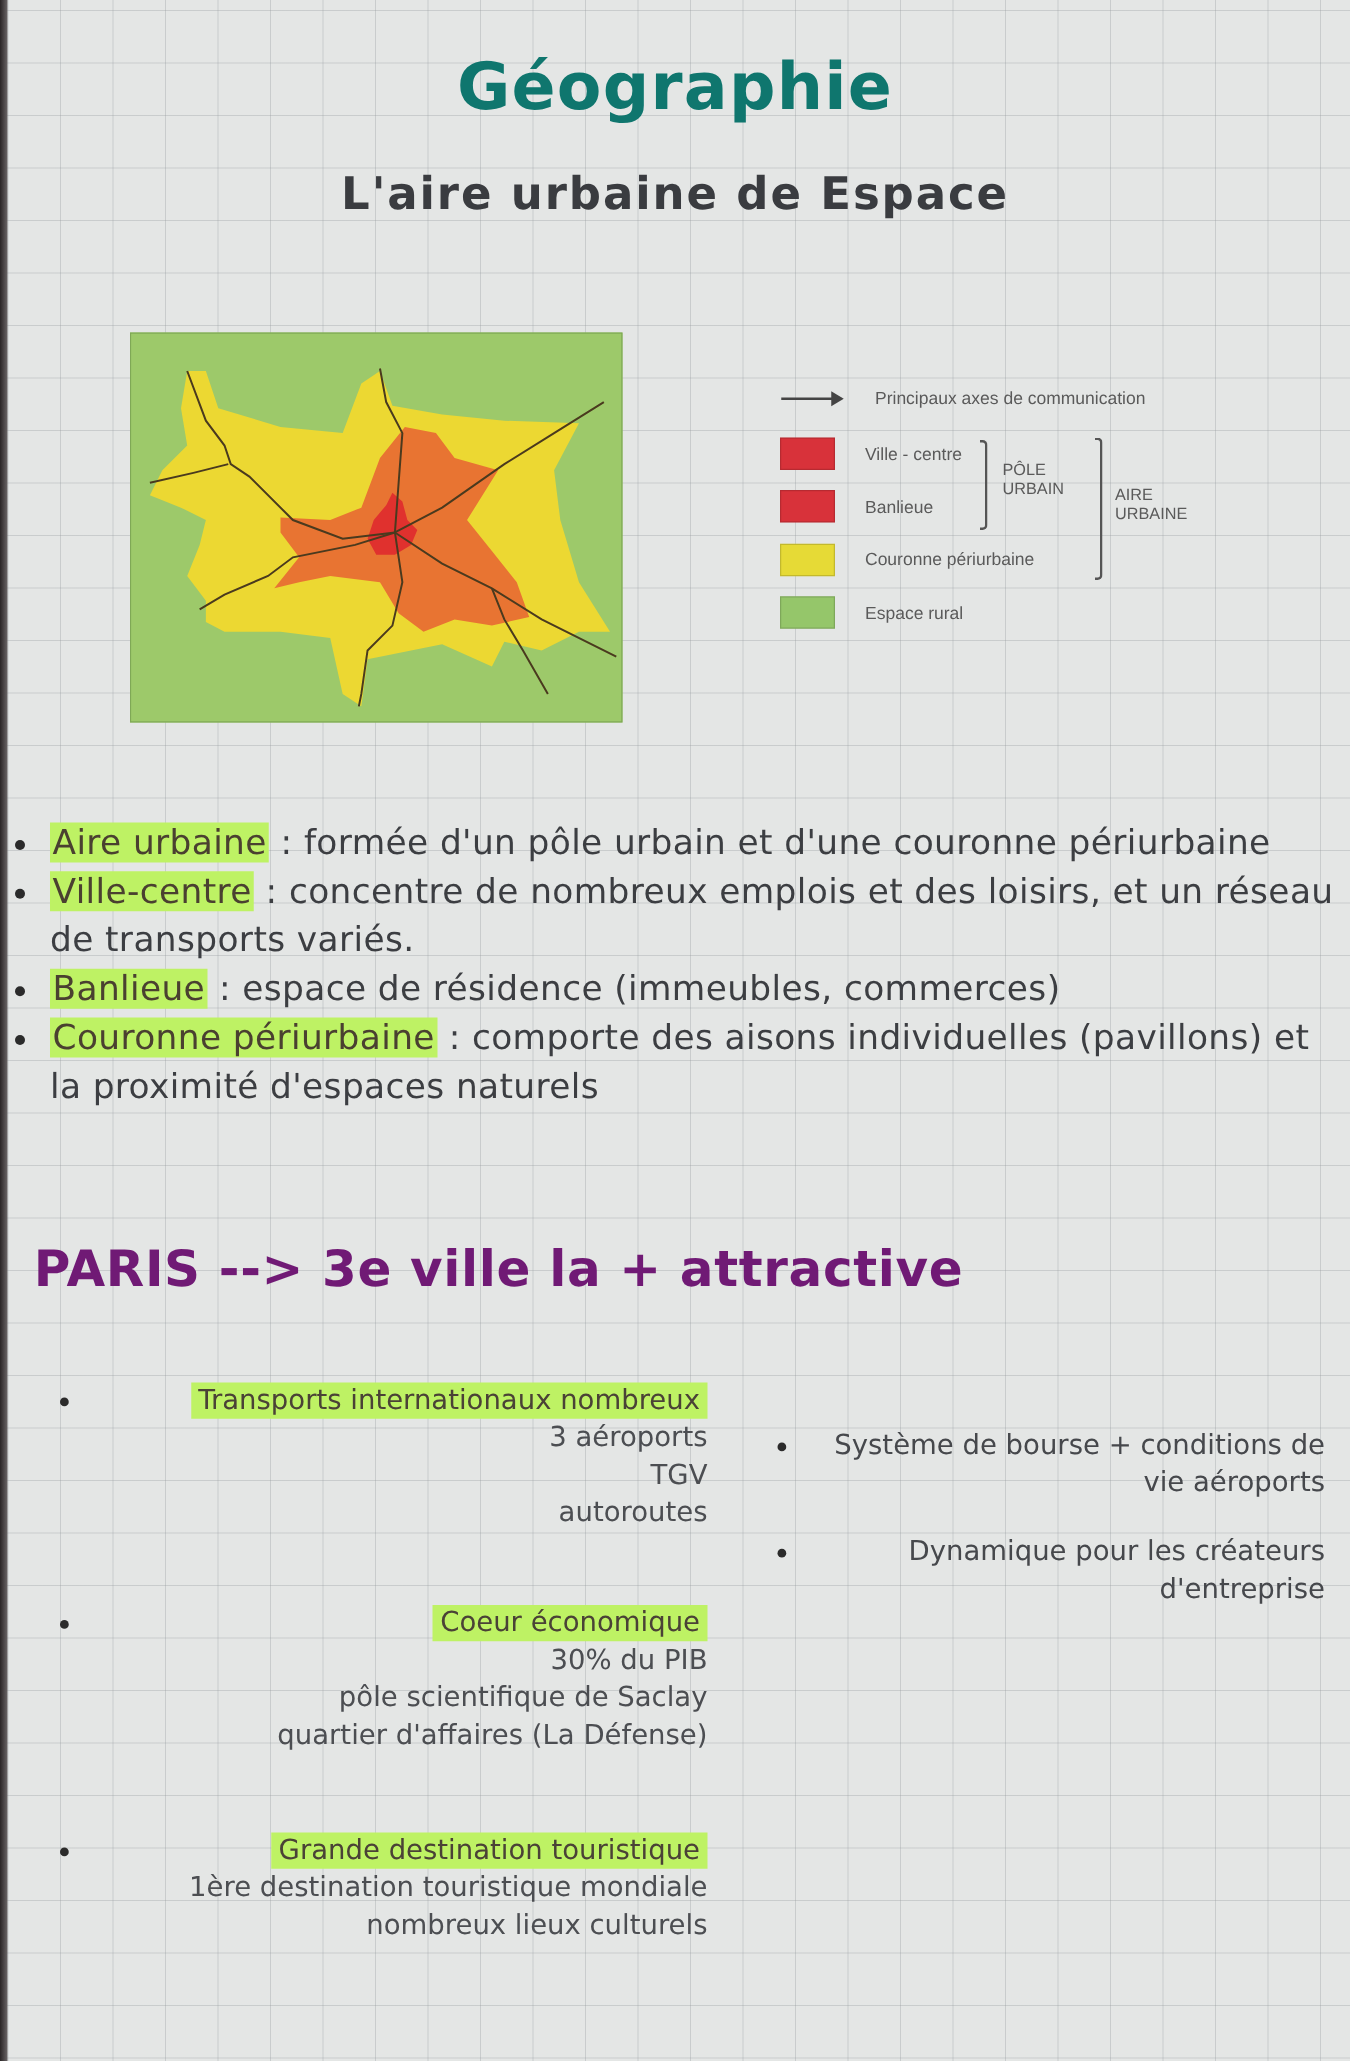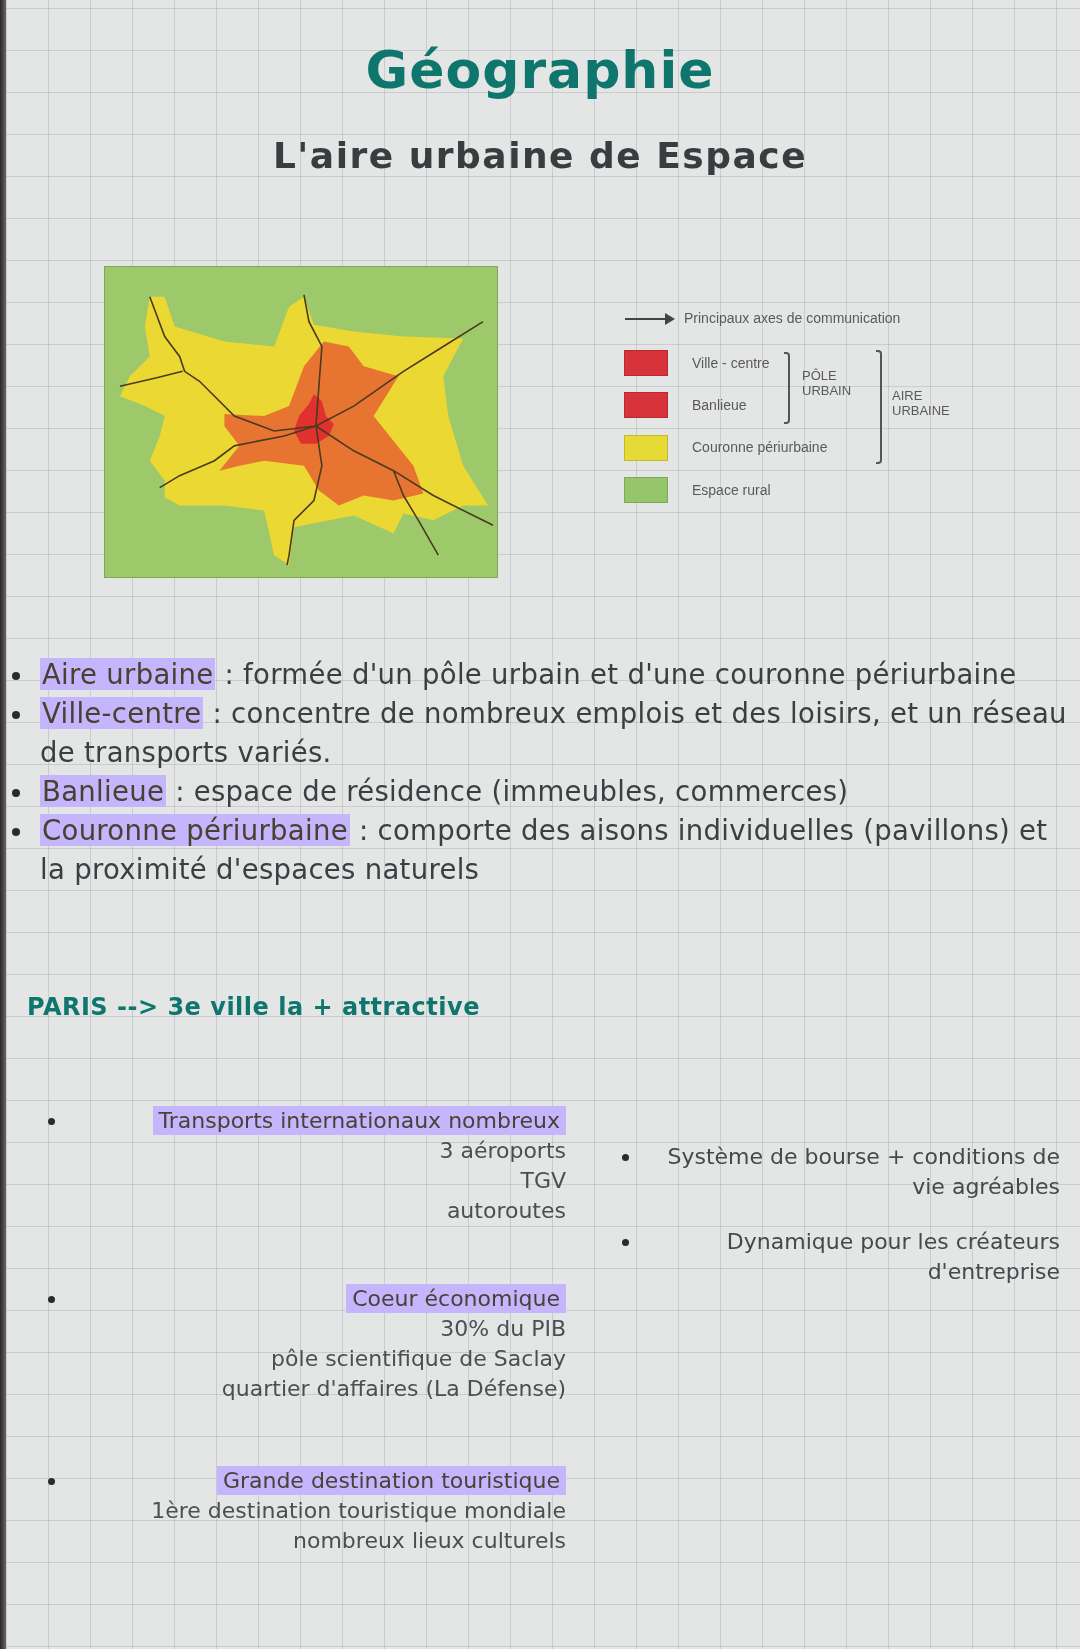--- a/index.html
+++ b/index.html
@@ -120,31 +120,31 @@
     }
     .defs li::before {
       content: "";
       position: absolute;
       left: 12px; top: 17px;
       width: 8px; height: 8px;
       border-radius: 50%;
       background: #2b2b2b;
     }
     .hl {
-      background: #c4b5fd;
+      background: #bef264;
       color: #4a4030;
       padding: 0 2px;
     }
 
     .section-heading {
       position: absolute;
       left: 27px; top: 993px;
-      font-size: 24px;
+      font-size: 40px;
       font-weight: bold;
-      color: #0f766e;
+      color: #701a75;
       letter-spacing: 0.5px;
     }
 
     .col-left, .col-right {
       position: absolute;
       font-size: 22px;
       line-height: 30px;
       color: #46484c;
     }
     .col-left { left: 46px; top: 1106px; width: 520px; }
@@ -204,21 +204,21 @@
       <path d="M212,160 L250,185 L290,205 L330,230 L390,260"></path>
       <path d="M212,160 L180,170 L130,180 L110,195 L75,210 L55,222"></path>
       <path d="M212,160 L218,200 L210,235 L190,255 L185,290 L183,300"></path>
       <path d="M290,205 L300,230 L315,255 L335,290"></path>
     </g>
   </svg>
 </div>
 
 <div class="legend">
   <div class="legend-arrow"></div>
-  <div class="legend-label" style="left:64px; top:10px;">Principaux axes de communication</div>
+  <div class="legend-label" style="left:80px; top:10px;">Principaux axes de communication</div>
 
   <div class="swatch" style="left:4px; top:50px; background:#d8323a;"></div>
   <div class="legend-label" style="left:72px; top:55px;">Ville - centre</div>
 
   <div class="swatch" style="left:4px; top:92px; background:#d8323a;"></div>
   <div class="legend-label" style="left:72px; top:97px;">Banlieue</div>
 
   <div class="bracket" style="left:164px; top:52px; height:72px;"></div>
   <div class="legend-group" style="left:182px; top:68px;">
     <div>PÔLE</div>
@@ -269,15 +269,15 @@
     <div class="sub">quartier d'affaires (La Défense)</div>
   </div>
   <div class="block b3">
     <div class="block-head"><span class="hl">Grande destination touristique</span></div>
     <div class="sub">1ère destination touristique mondiale</div>
     <div class="sub">nombreux lieux culturels</div>
   </div>
 </div>
 
 <div class="col-right">
-  <div class="block-head">Système de bourse + conditions de vie agréables</div>
+  <div class="block-head">Système de bourse + conditions de vie aéroports</div>
   <div class="block-head r2">Dynamique pour les créateurs d'entreprise</div>
 </div>
 
 </body></html>

